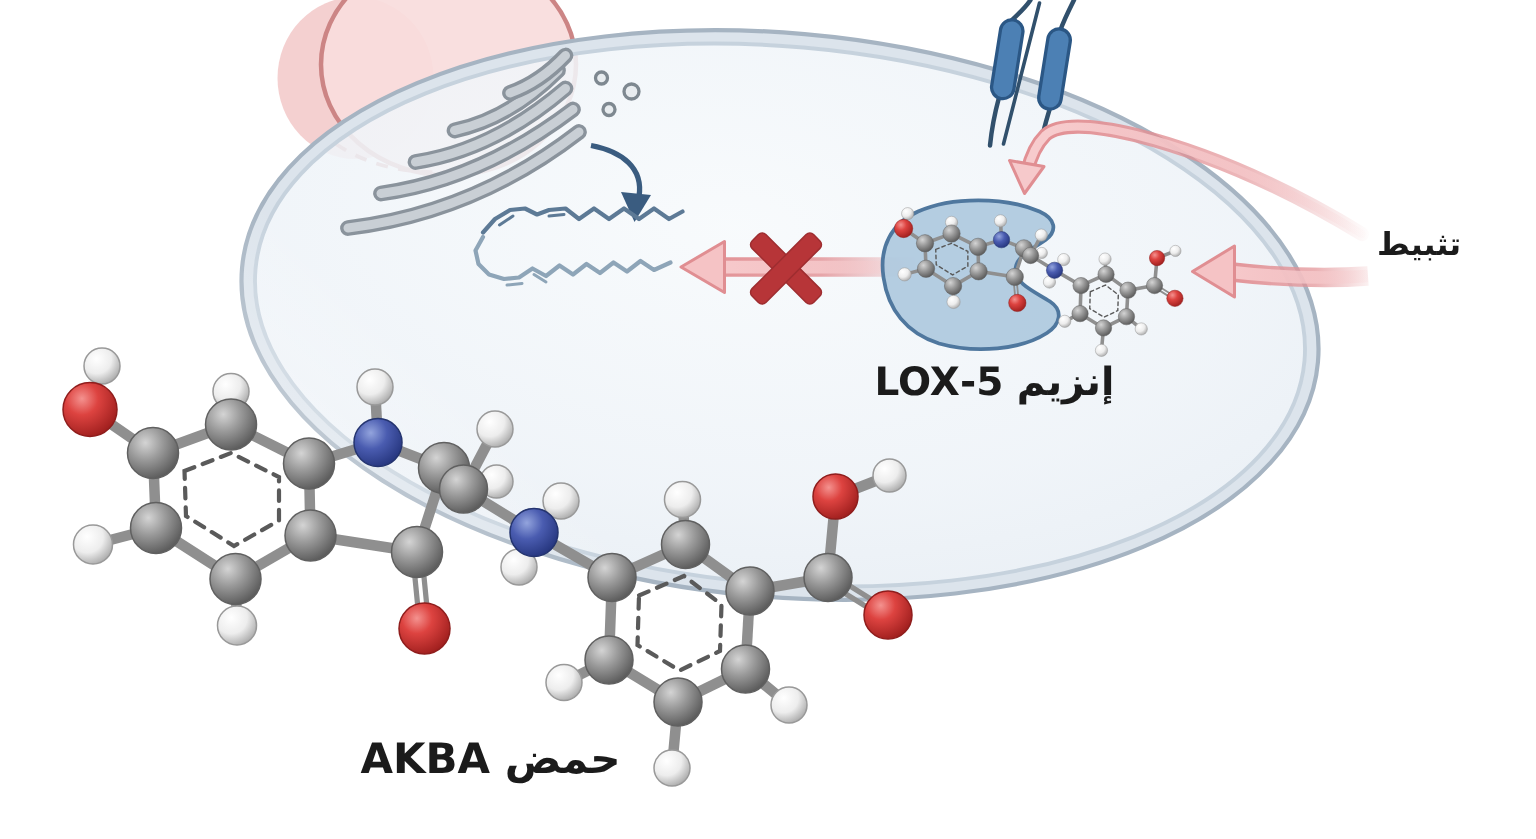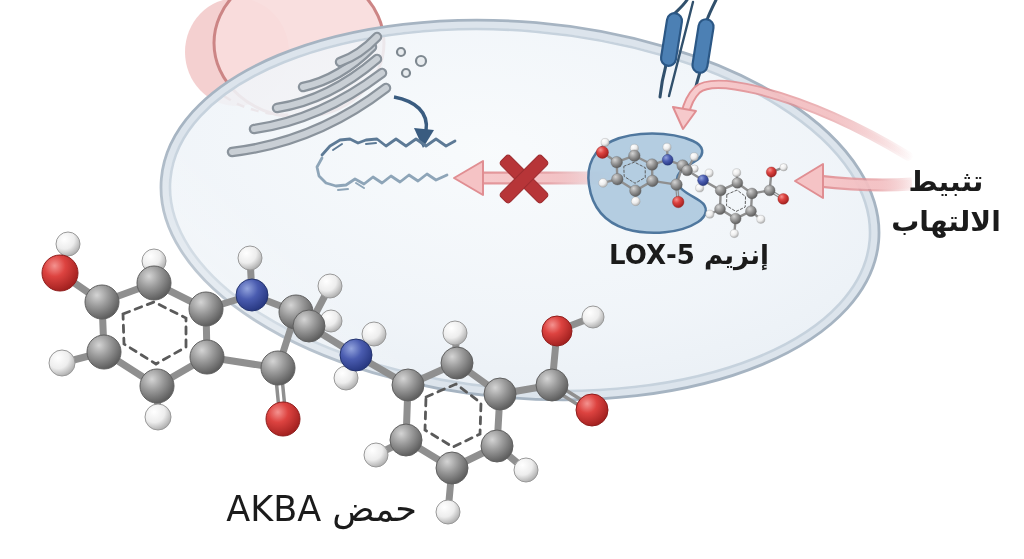--- a/index.html
+++ b/index.html
@@ -2,23 +2,23 @@
 <html><head>
 <meta charset="utf-8">
 <style>
   html,body{margin:0;padding:0;background:#ffffff;}
   .stage{position:relative;width:1024px;height:559px;background:#ffffff;overflow:hidden;
          font-family:"DejaVu Sans",sans-serif;}
   .stage svg{position:absolute;left:0;top:0;}
   .lbl{position:absolute;color:#1b1b1b;font-weight:700;text-align:center;
        font-family:"DejaVu Sans",sans-serif;white-space:nowrap;}
   .lbl-leuko{left:268px;top:186px;width:180px;font-size:27px;}
-  .lbl-enzyme{left:599px;top:240px;width:180px;font-size:26px;}
-  .lbl-inhib{left:868px;top:143px;width:156px;font-size:28px;line-height:40px;margin-top:19px;}
-  .lbl-akba{left:237px;top:489px;width:180px;font-size:35px;font-weight:400;}
+  .lbl-enzyme{left:573px;top:240px;width:180px;font-size:26px;}
+  .lbl-inhib{left:868px;top:143px;width:156px;font-size:21px;line-height:40px;}
+  .lbl-akba{left:237px;top:489px;width:180px;font-size:28px;font-weight:700;}
 </style>
 </head>
 <body>
 
 <div class="stage">
 <svg width="1024" height="559" viewBox="0 0 1024 559">
   <defs>
     <radialGradient id="gC" cx="35%" cy="30%" r="75%">
       <stop offset="0%" stop-color="#d4d4d4"></stop>
           <stop offset="45%" stop-color="#9a9a9a"></stop>
@@ -253,16 +253,15 @@
       <circle cx="593" cy="317" r="11" fill="url(#gH)" stroke="#999999"></circle>
     </g>
   </g>
 
   <use href="#akba" transform="translate(582 59.5) scale(0.34)"></use>
 </svg>
 
   <div class="lbl lbl-enzyme" dir="rtl">إنزيم 5-LOX</div>
   <div class="lbl lbl-inhib" dir="rtl">
     <div>تثبيط</div>
-    <div>الالتهاب</div>
   </div>
   <div class="lbl lbl-akba" dir="rtl">حمض AKBA</div>
 </div>
 
 </body></html>

